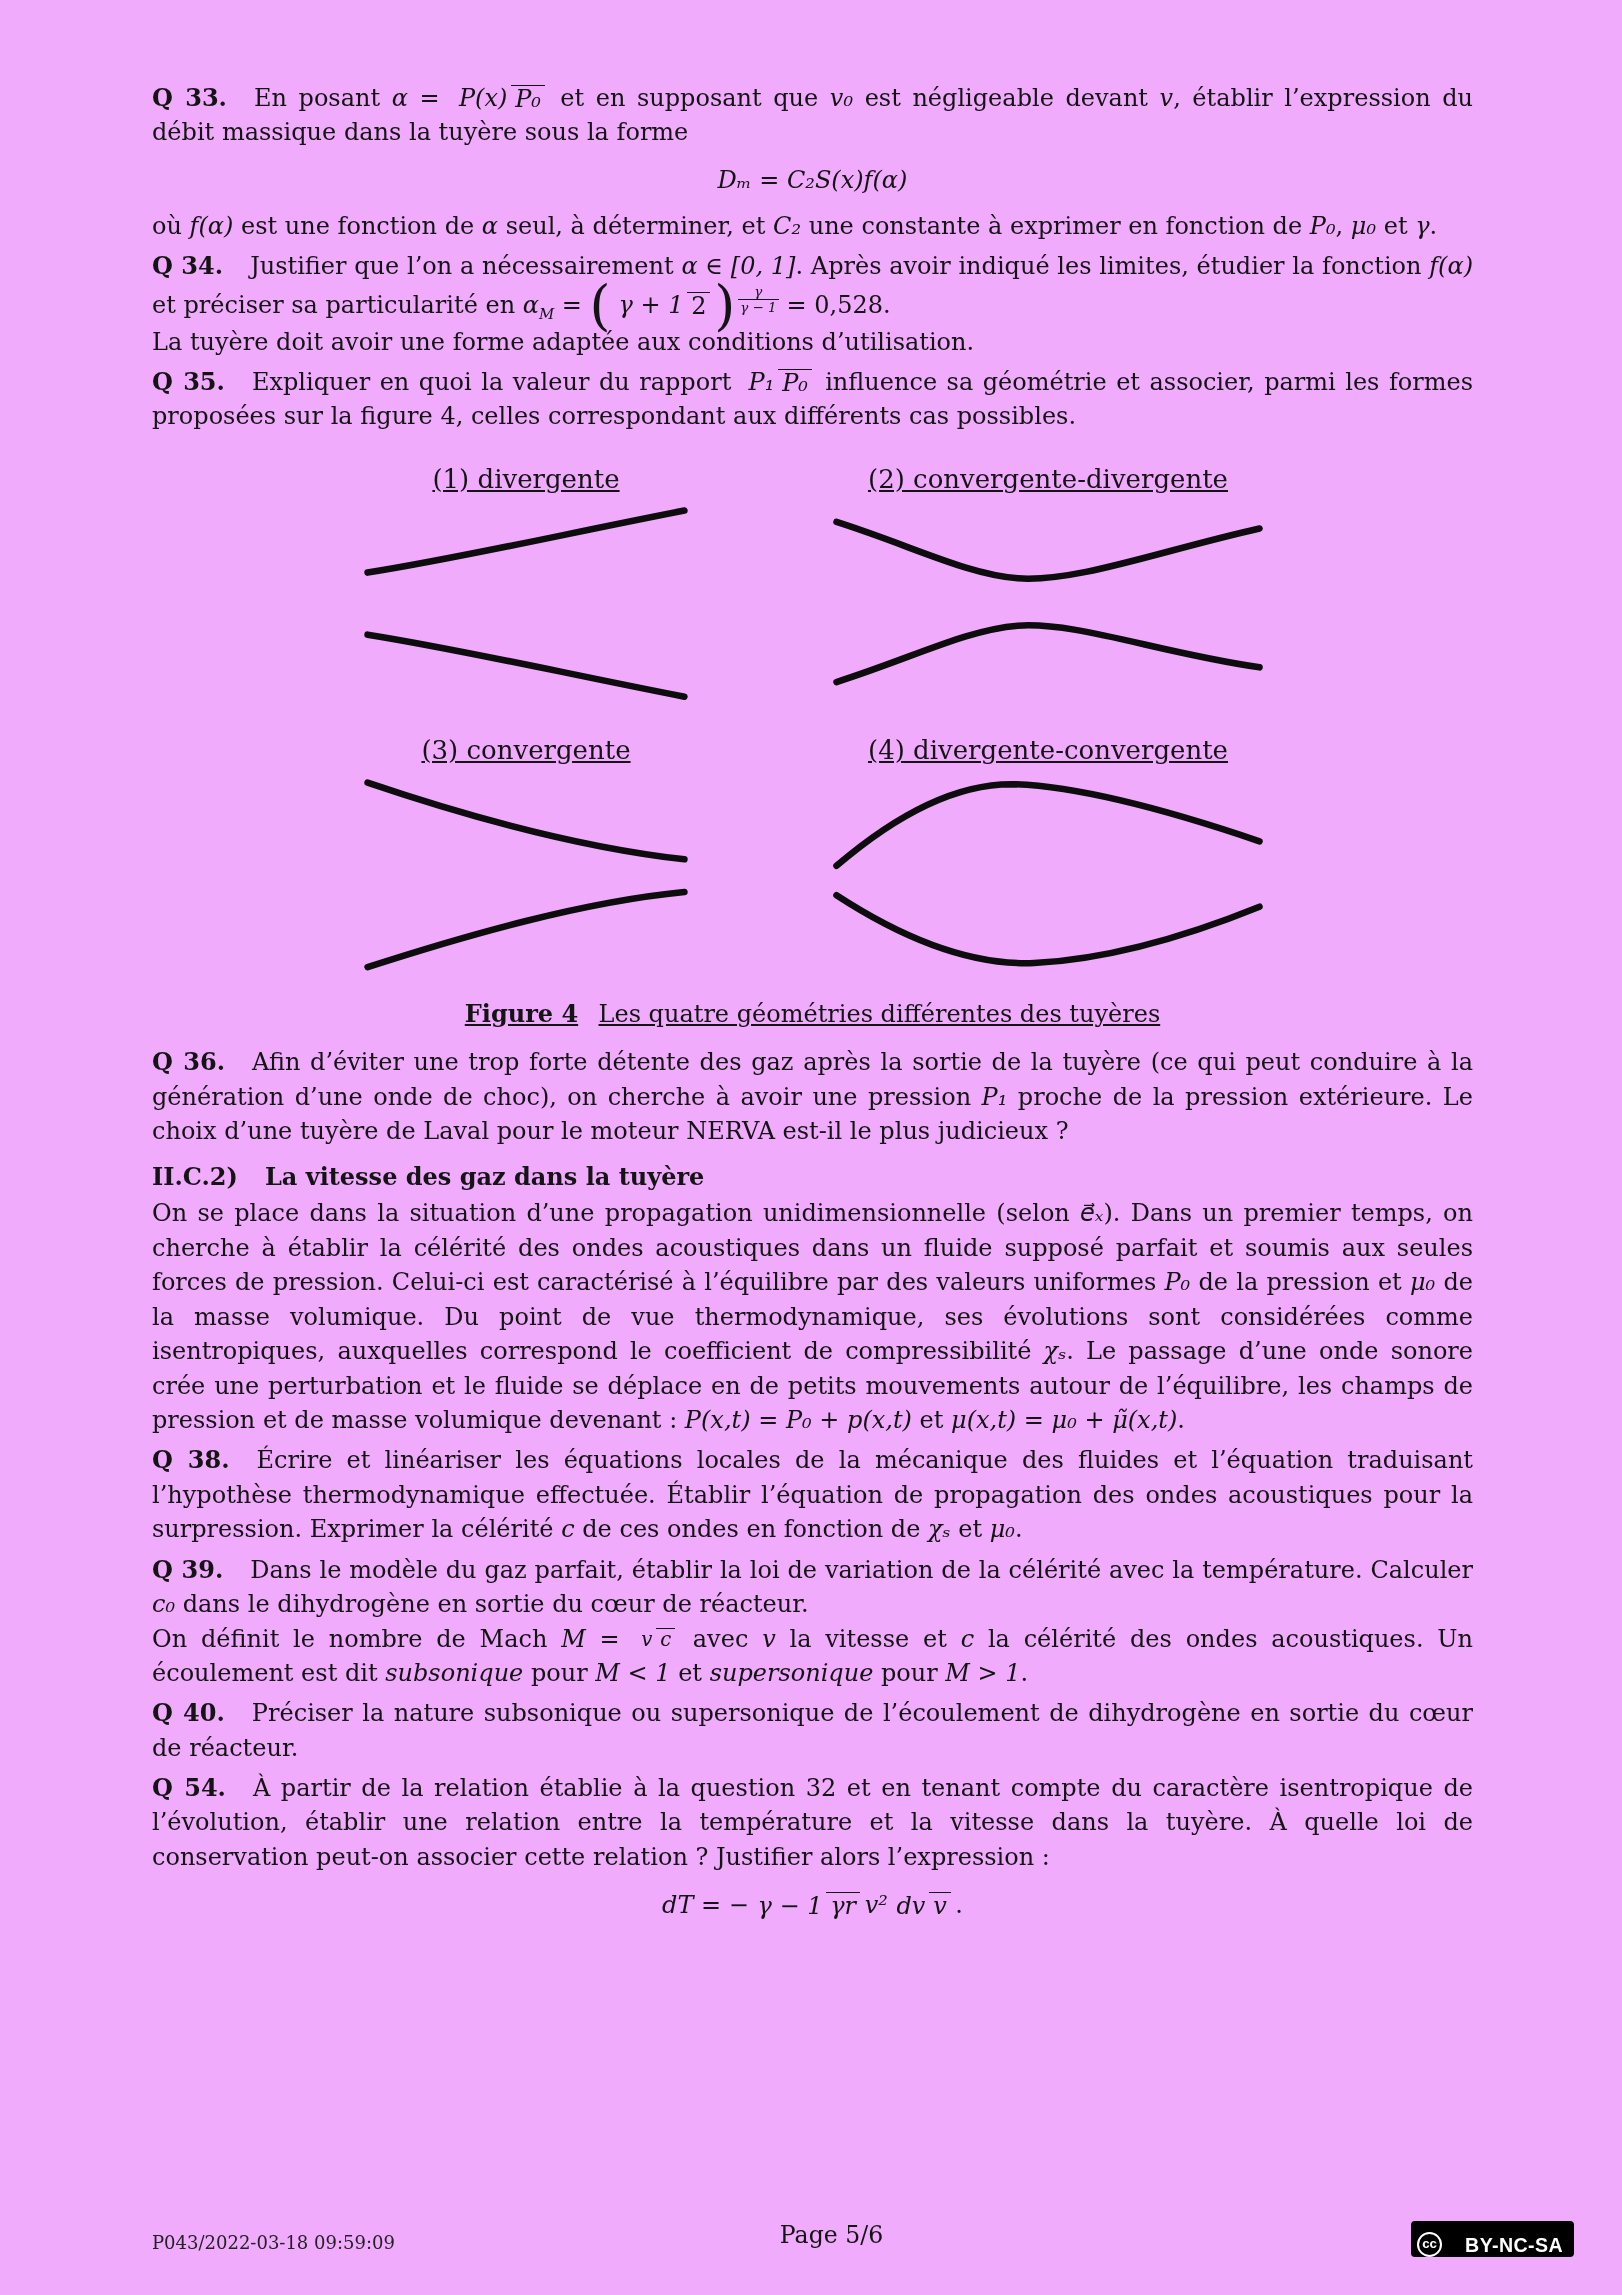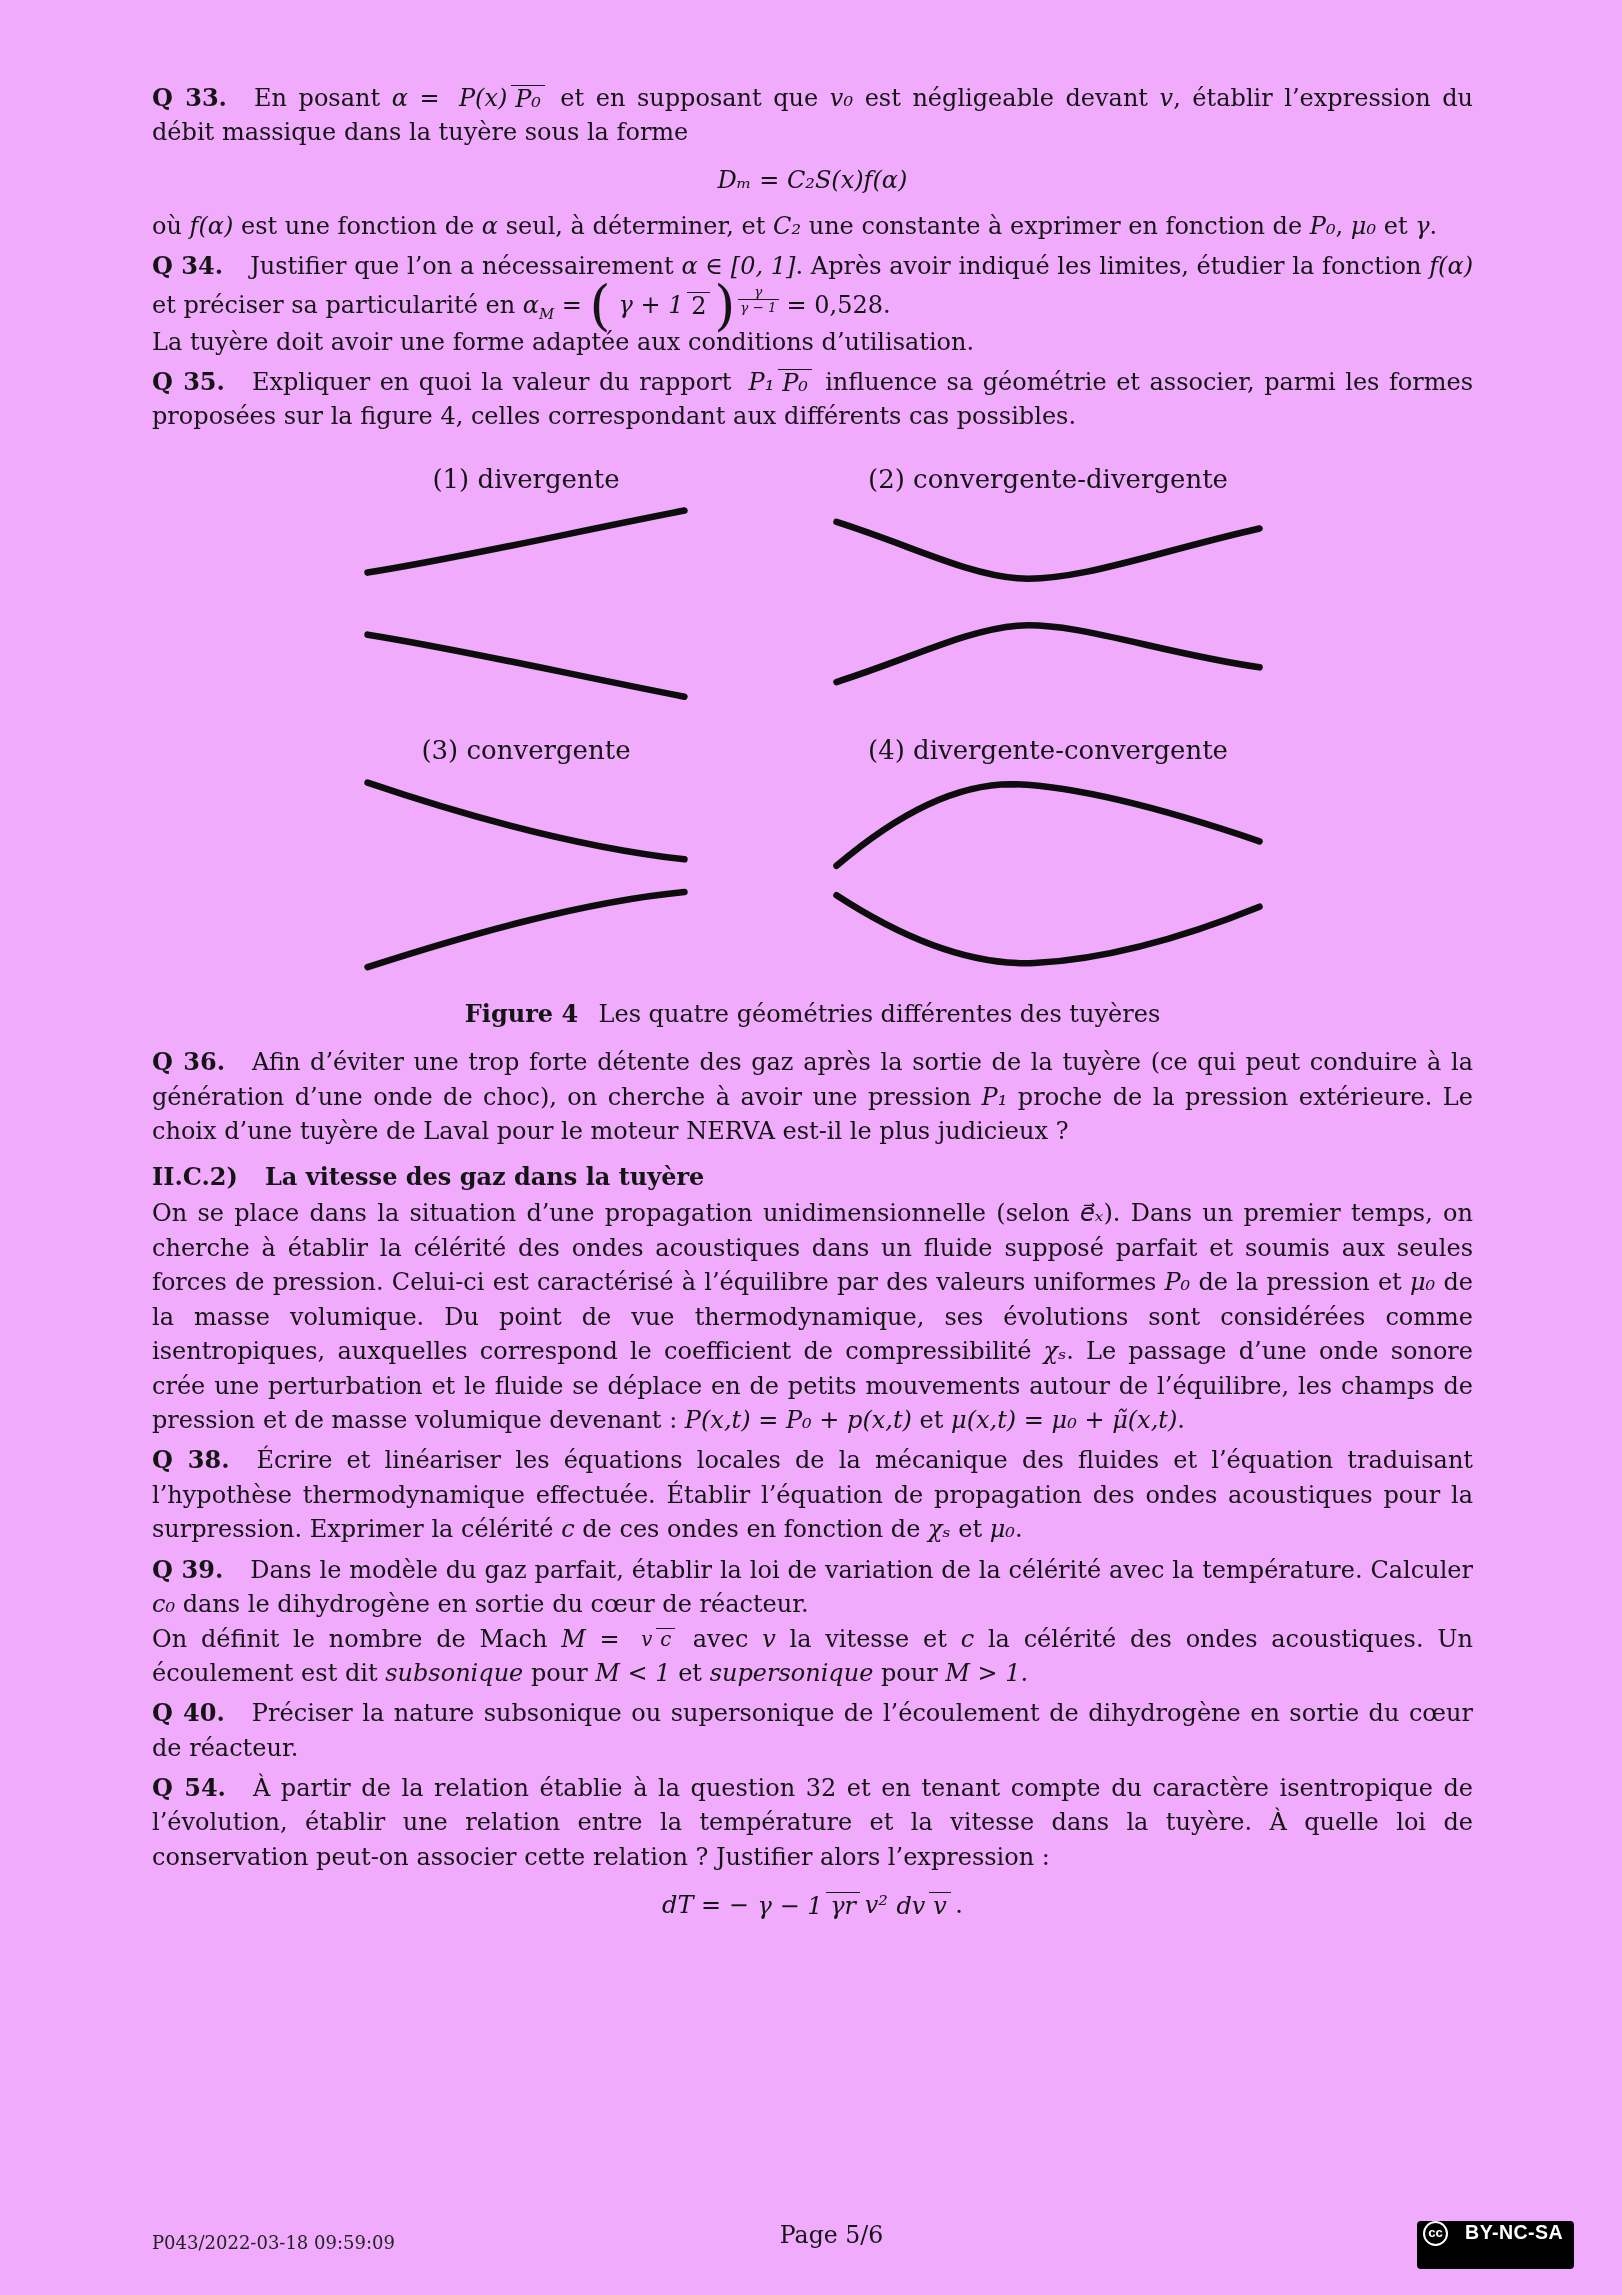--- a/index.html
+++ b/index.html
@@ -32,35 +32,35 @@
              font-size:0.56em; vertical-align:1.25em; line-height:1.15; margin-left:2.4px; }
   .expfrac .num { padding:0 2.4px; }
   .expfrac .den { border-top:1.3px solid #141414; padding:0 2.4px; }
   sub.subm { font-size:0.62em; font-style:italic; }
 
   
   .eqline { text-align:center; margin:15.7px 0 12.6px 0; line-height:1.3; }
   .eqline .frac { margin:0 4.7px; }
 
   
-  .figure { margin:30px auto 4.7px auto; width:973px; }
+  .figure { margin:30px auto 4.7px auto; width:973px;text-decoration:underline; }
   .fig-grid { display:grid; grid-template-columns:338px 440px; column-gap:133px; row-gap:35px;
               justify-items:center; justify-content:center; }
   .fig-cell { display:flex; flex-direction:column; align-items:center; }
   .fig-label { font-size:26px; margin-bottom:9.4px; line-height:1.2; }
   .fig-svg { display:block; }
   .figcaption { text-align:center; margin-top:27px; margin-bottom:17.3px; }
   .capgap { display:inline-block; width:20.4px; }
 
   
   .footer { position:absolute; left:0; right:0; bottom:35px; height:41px; }
   .footer-left { position:absolute; left:152px; top:12.6px; font-size:18px; color:#222; }
   .footer-center { position:absolute; left:0; right:0; top:2px; text-align:center; font-size:23.6px;margin-left:40px; }
-  .ccbadge { position:absolute; right:49px; top:1.6px; display:flex; align-items:flex-start; gap:17px;
-             background:#000; color:#fff; padding:0 11px 0 6.3px; border-radius:3.9px; height:48px; }
+  .ccbadge { position:absolute; right:49px; top:1.6px; display:flex; align-items:flex-end; gap:23px;
+             background:#000; color:#fff; padding:0 11px 0 6.3px; border-radius:3.9px; height:36px; }
   .ccicon { width:25px; height:25px; border:2px solid #fff; border-radius:50%;
             display:flex; align-items:center; justify-content:center;
             font-family:"Liberation Sans",sans-serif; font-weight:bold; font-size:13.3px; line-height:1; }
   .cclabel { font-family:"Liberation Sans",sans-serif; font-weight:bold; font-size:19.6px; letter-spacing:0.4px; }
 </style>
 </head>
 <body>
 
 <div class="page">
 <div class="content">

